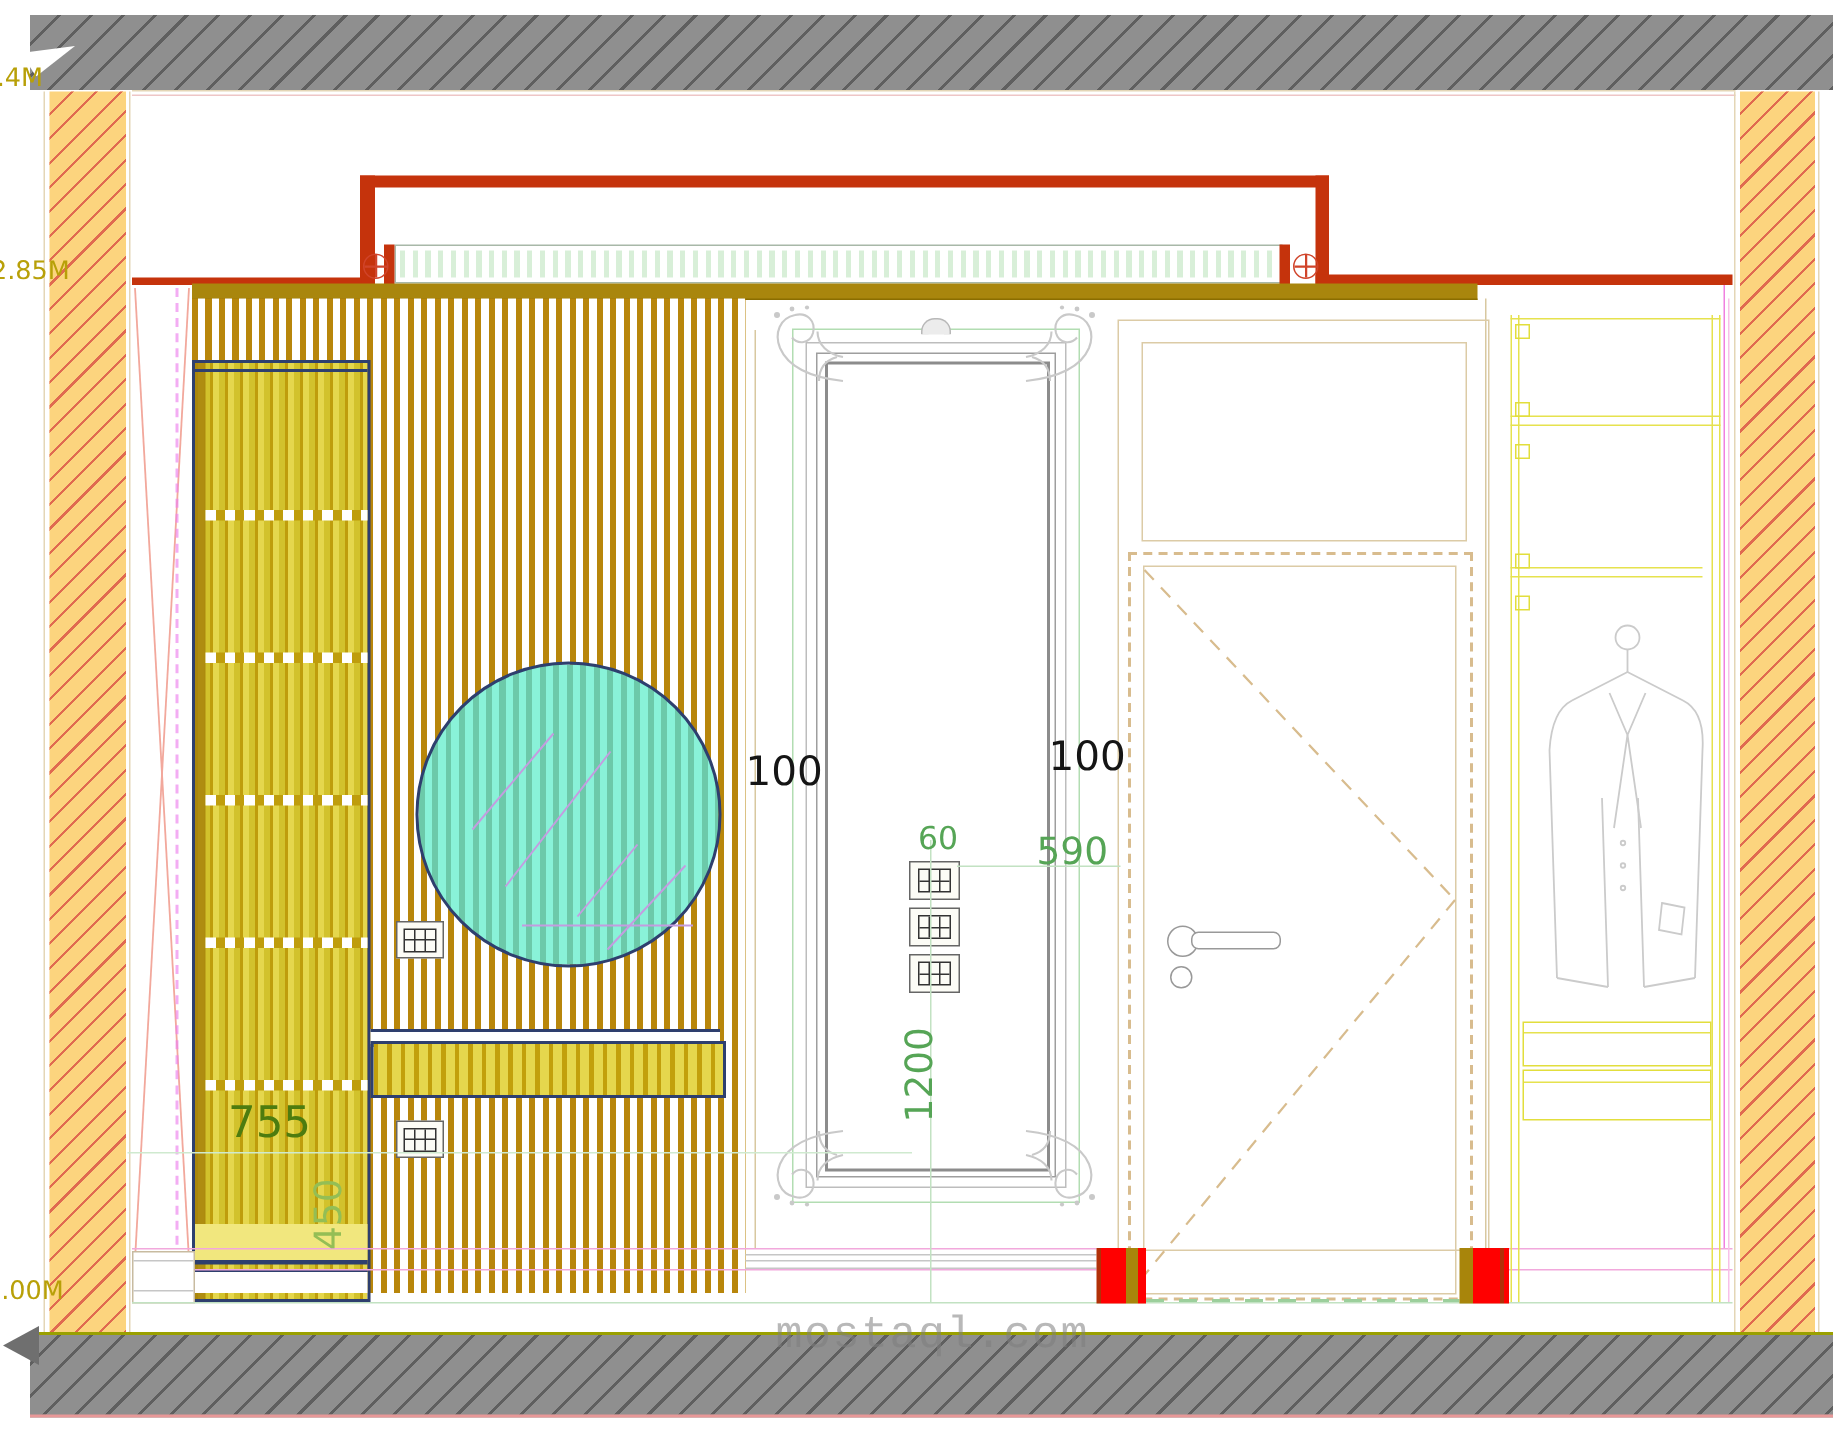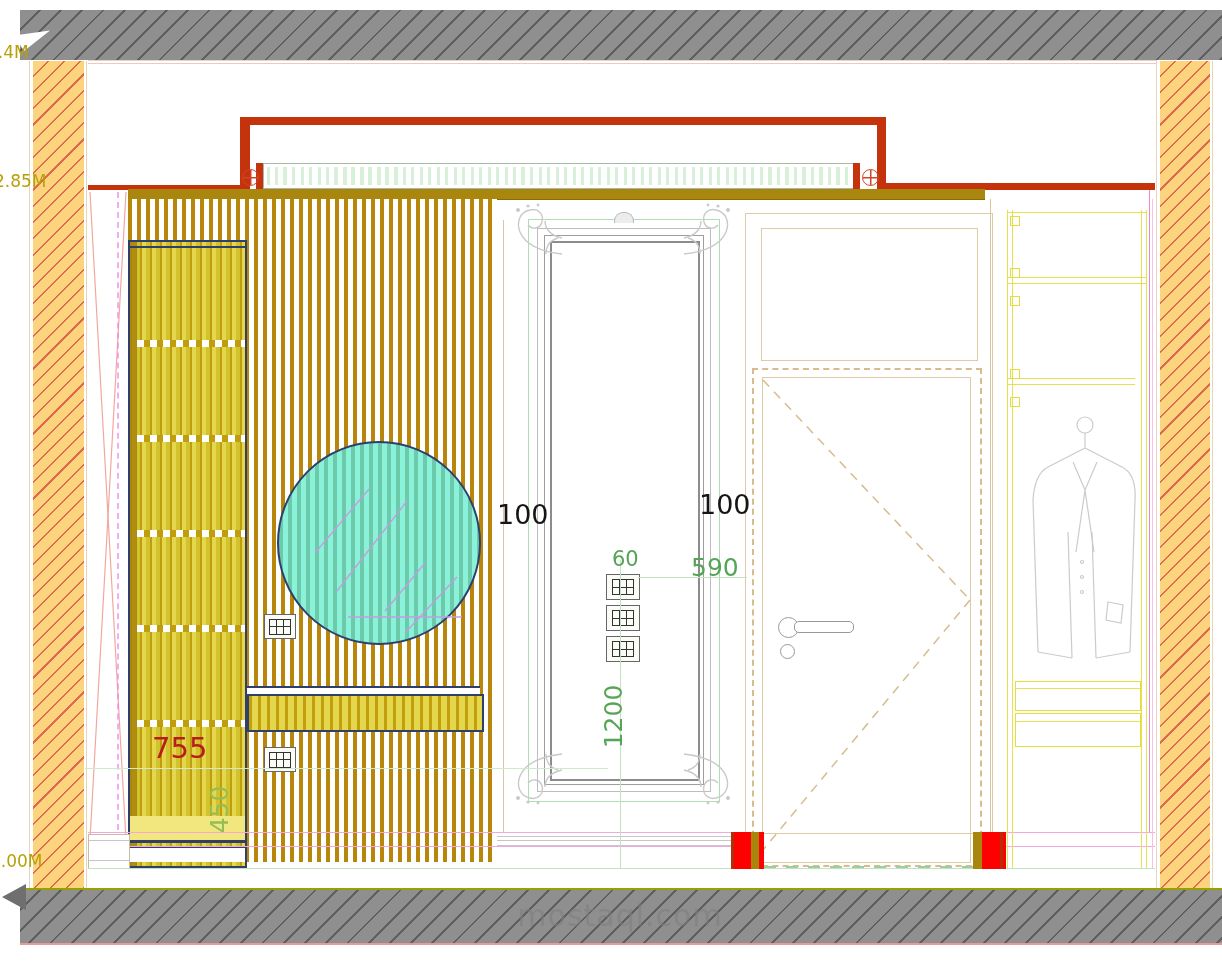--- a/index.html
+++ b/index.html
@@ -273,18 +273,18 @@
 
   <div class="abs lvl" style="left:-13px;top:42px;">3.4M</div>
   <div class="abs lvl" style="left:-6px;top:171px;">2.85M</div>
   <div class="abs lvl" style="left:-10px;top:851px;">0.00M</div>
 
   <div class="abs dimB" style="left:497px;top:499px;">100</div>
   <div class="abs dimB" style="left:699px;top:489px;">100</div>
   <div class="abs dimG" style="left:612px;top:547px;font-size:21px;">60</div>
   <div class="abs dimG" style="left:691px;top:553px;font-size:25px;">590</div>
   <div class="abs dimG rot" style="left:577px;top:702px;width:72px;font-size:25px;">1200</div>
-  <div class="abs" style="left:152px;top:731px;font-size:29px;color:#b91c1c;">755</div>
+  <div class="abs" style="left:152px;top:731px;font-size:29px;color:#4d7c0f;">755</div>
   <div class="abs rot" style="left:183px;top:795px;width:72px;font-size:25px;color:#94BE55;">450</div>
 
-  <div class="abs wm-en" style="left:517px;top:898px;width:206px;z-index:40;">mostaql.com</div>
+  <div class="abs wm-en" style="left:517px;top:874px;width:206px;z-index:40;font-family:Liberation Mono, monospace;">mostaql.com</div>
 
 </div>
 
 </body></html>

